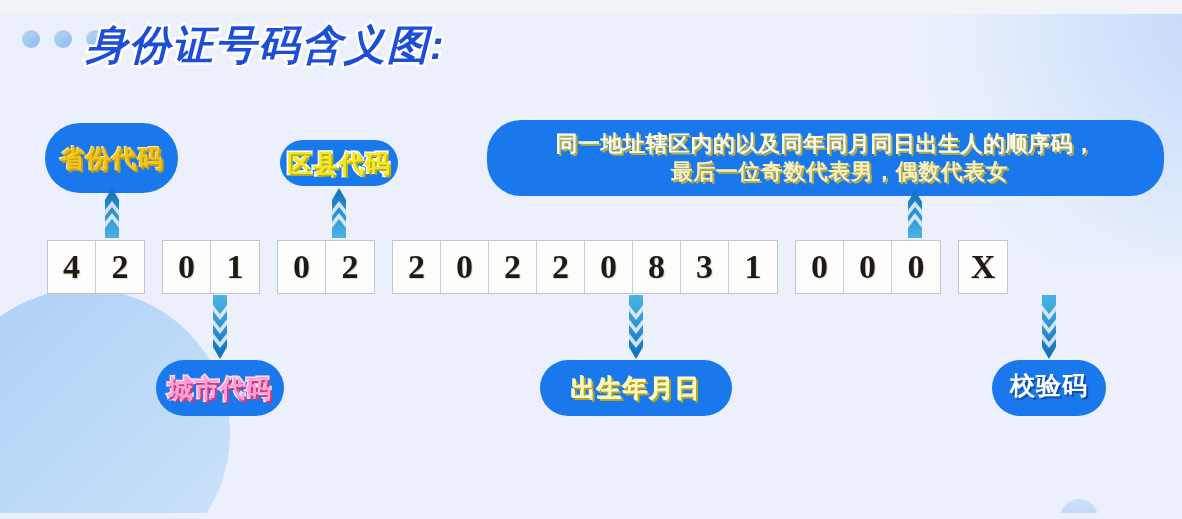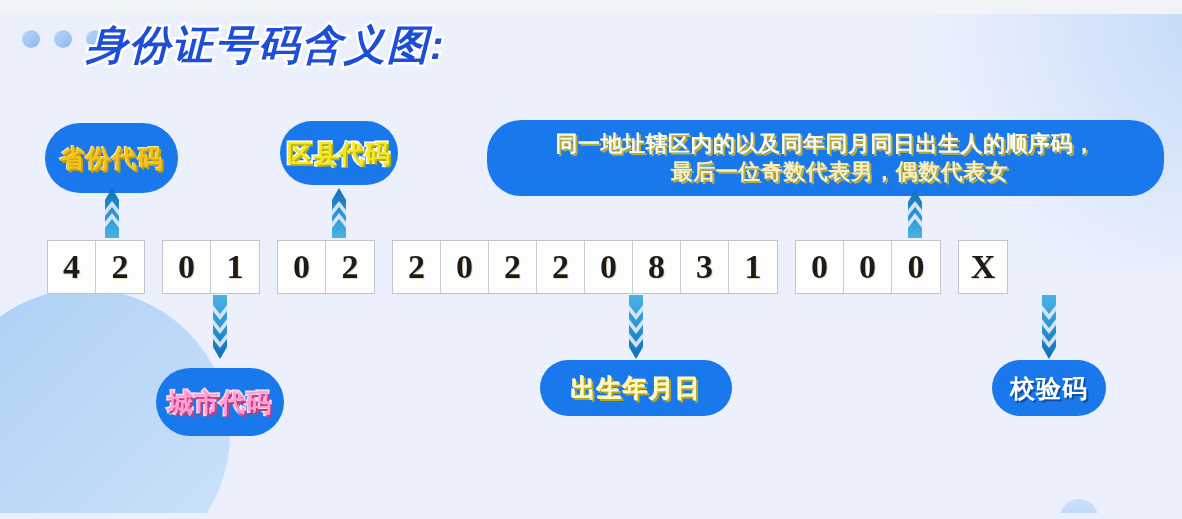--- a/index.html
+++ b/index.html
@@ -44,40 +44,40 @@
     position:absolute;background:#1878ec;border-radius:40px;
     display:flex;align-items:center;justify-content:center;
     font-weight:bold;white-space:nowrap;box-sizing:border-box;
   }
   .bubble .btxt{line-height:1.28;text-align:center;}
 
   .b-prov{left:45px;top:123px;width:133px;height:70px;}
   .b-prov .btxt{font-size:25px;color:#f3c41a;
     text-shadow:2px 2px 0 #c99f10,-1px -1px 0 #fde9a0;letter-spacing:1px;}
 
-  .b-dist{left:280px;top:121px;width:118px;height:64px;}
+  .b-dist{left:280px;top:140px;width:118px;height:46px;}
   .b-dist .btxt{font-size:25px;color:#f6e81e;letter-spacing:1px;
     -webkit-text-stroke:3px #ffffff;paint-order:stroke fill;
     text-shadow:2px 2px 0 #b9b011;}
 
   .b-seq{left:487px;top:120px;width:677px;height:76px;border-radius:34px;}
   .b-seq .btxt{font-size:22px;color:#fbfbf2;letter-spacing:.5px;
     text-shadow:2px 2px 0 #b9ac3a;}
   .b-seq .btxt .l2{color:#f5eec2;margin-left:28px;}
 
-  .b-city{left:156px;top:368px;width:128px;height:68px;}
+  .b-city{left:156px;top:360px;width:128px;height:56px;}
   .b-city .btxt{font-size:25px;color:#ff9ed6;letter-spacing:1px;
     -webkit-text-stroke:3px #ffd9ef;paint-order:stroke fill;
     text-shadow:2px 3px 0 #c0407f;}
 
   .b-birth{left:540px;top:360px;width:192px;height:56px;}
   .b-birth .btxt{font-size:25px;color:#fef9c3;letter-spacing:1px;
     text-shadow:2px 2px 0 #b9a814,-1px -1px 0 #fdf6b0;}
 
-  .b-check{left:992px;top:360px;width:114px;height:56px;}
+  .b-check{left:992px;top:360px;width:114px;height:56px;font-family:Liberation Mono, monospace;}
   .b-check .btxt{font-size:25px;color:#ffffff;letter-spacing:1px;
     text-shadow:2px 2px 0 #1050a8;}
 
   
   .arrow{position:absolute;width:14px;}
   .arrow svg{display:block;width:14px;height:100%;}
 
   
   .digits{position:absolute;left:47px;top:240px;display:flex;align-items:flex-start;}
   .group{display:flex;margin-right:17px;border:1px solid #c2c6cc;box-sizing:content-box;}

